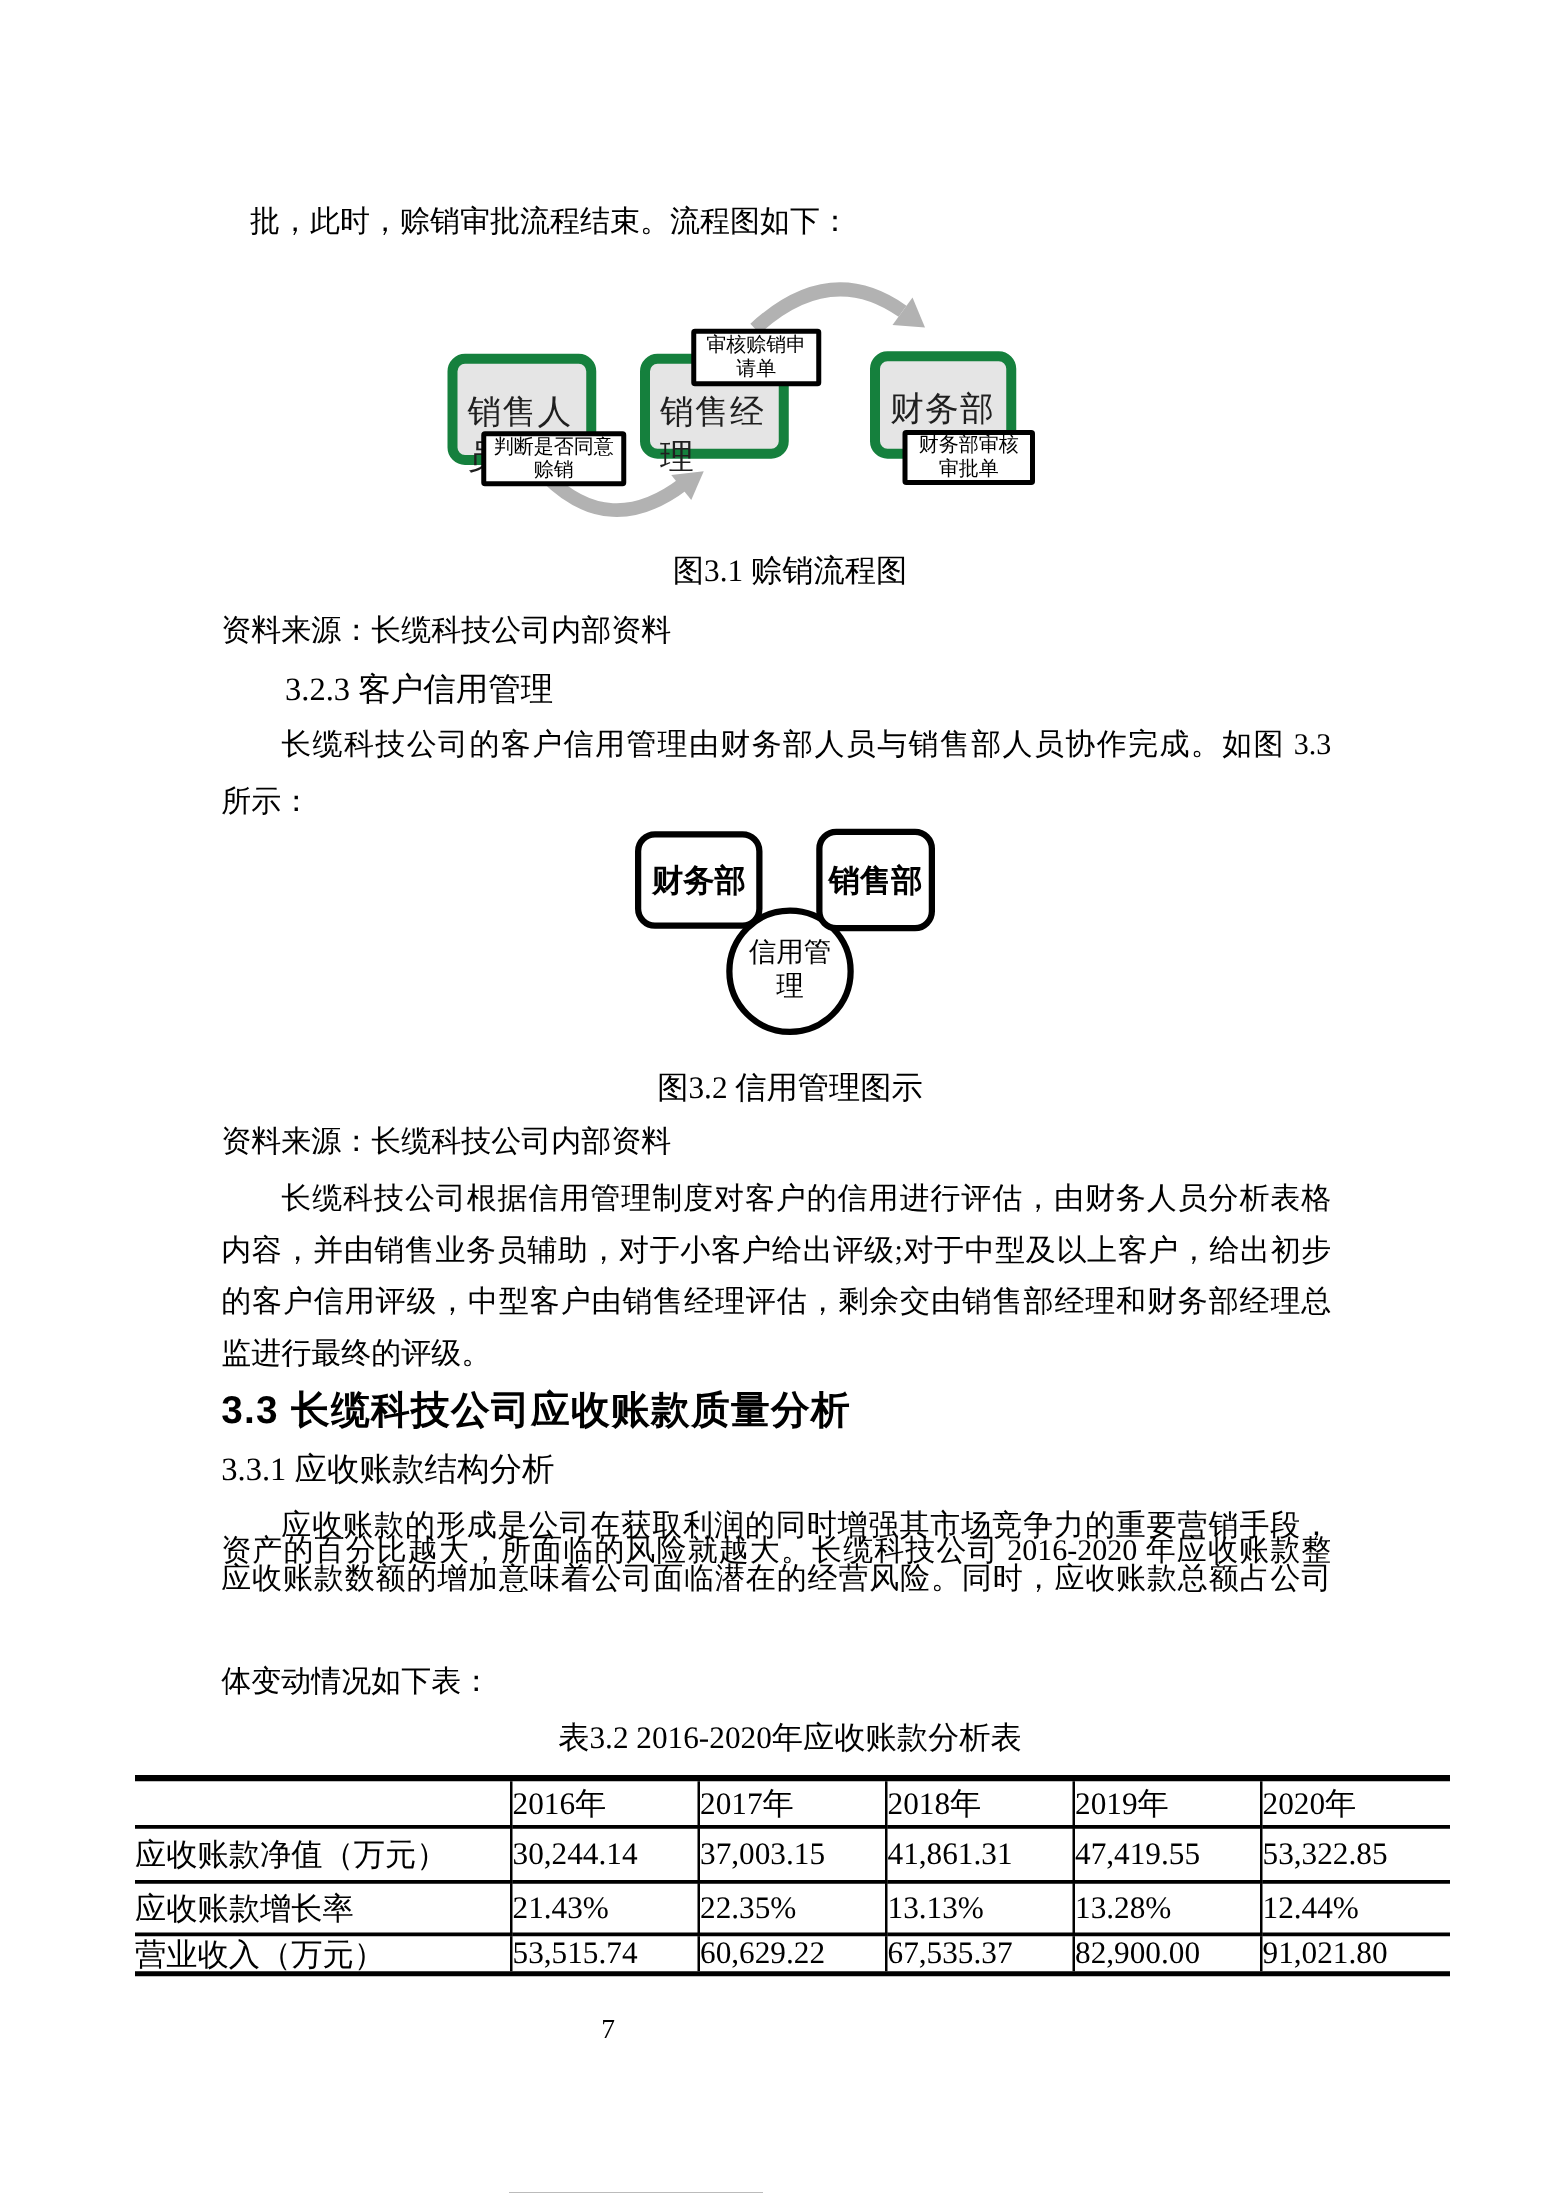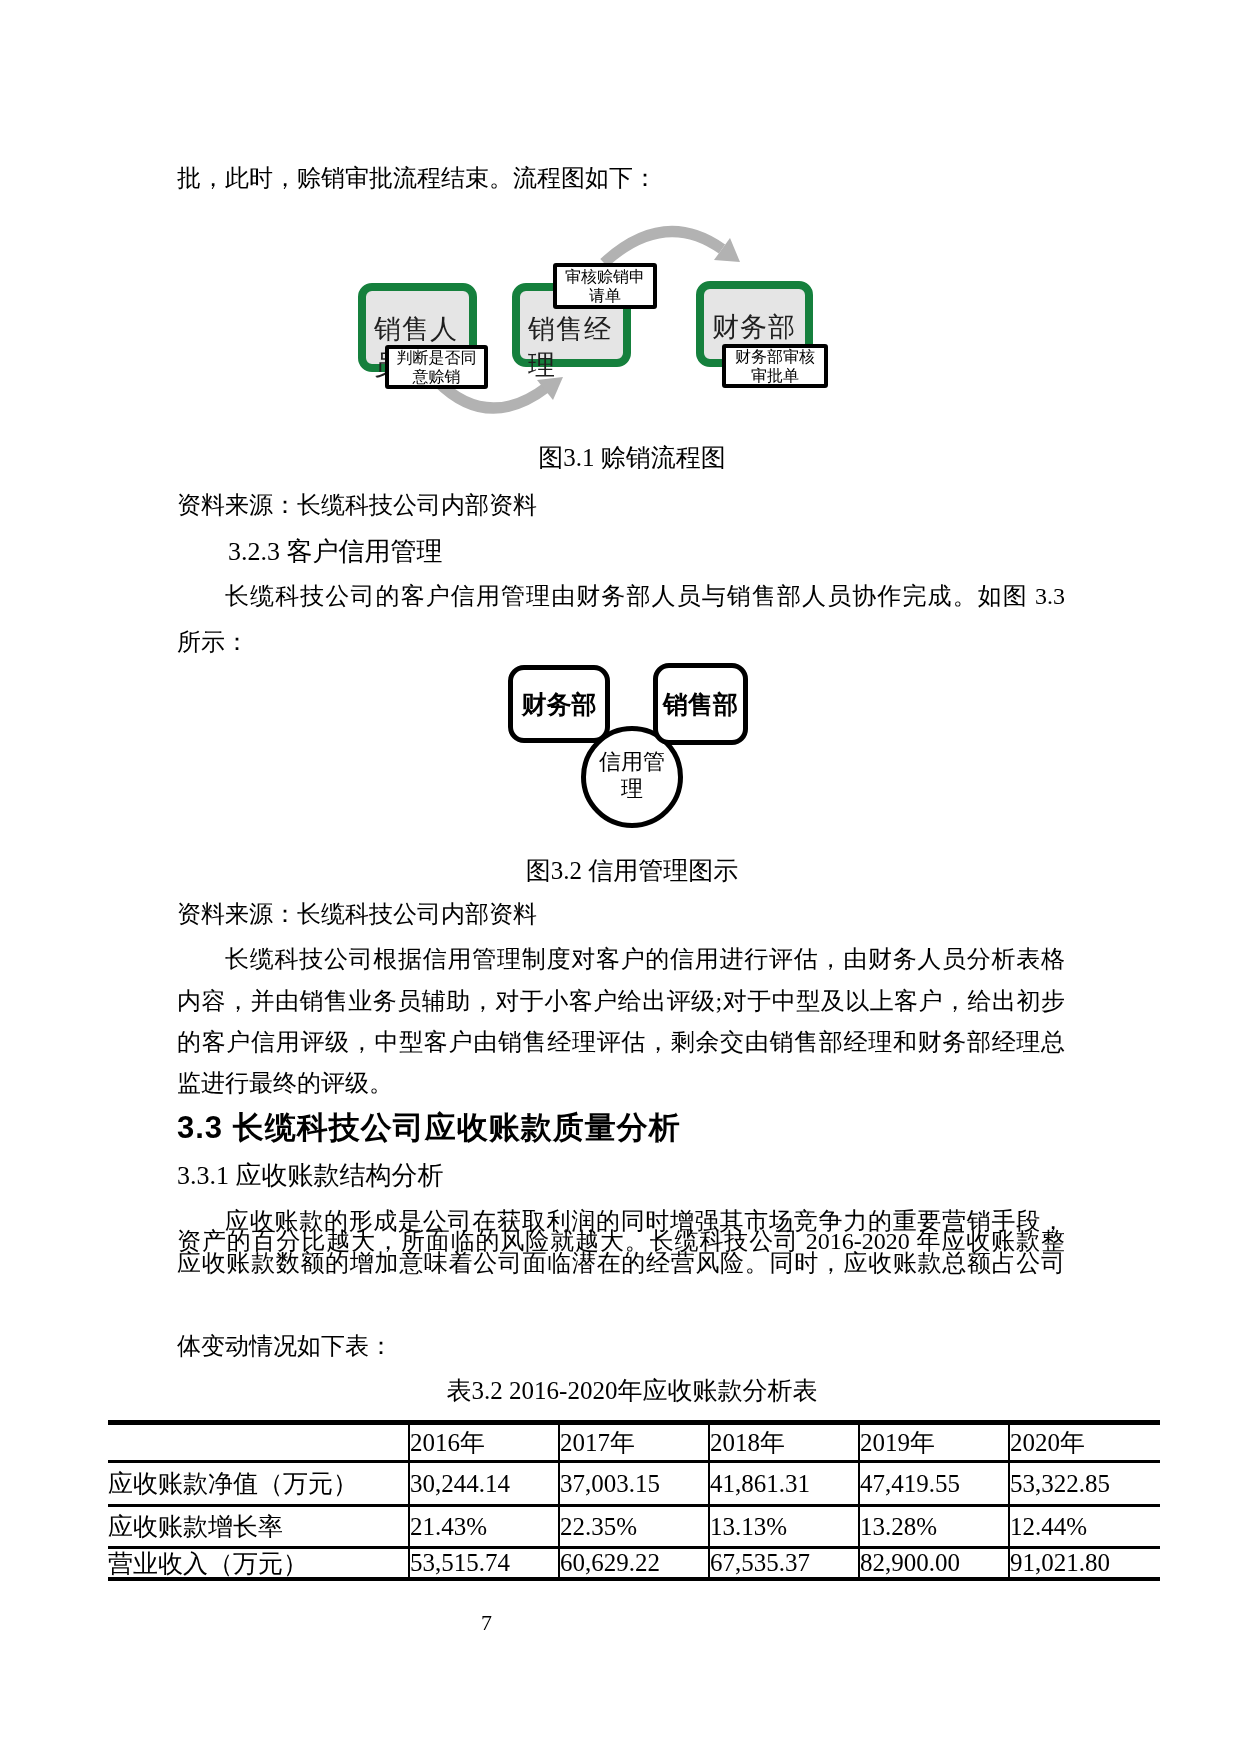--- a/index.html
+++ b/index.html
@@ -86,36 +86,36 @@
   }
   .tbl .cell.lastcol { border-right: none; }
   .tbl .cell.lastrow { border-bottom: none; }
   .pagenum { position: absolute; font-size: 22px; }
 </style>
 </head>
 <body>
 
 <div class="page">
 
-  <div class="tline" style="top:163px;">批，此时，赊销审批流程结束。流程图如下：</div>
+  <div class="tline" style="top:163px;margin-left:23px;">批，此时，赊销审批流程结束。流程图如下：</div>
 
   <div>
     <svg class="arrow-svg" style="left:350px; top:195px;" width="500" height="240" viewBox="350 195 500 240">
       <path d="M 604 263 Q 664 208 722 249" fill="none" stroke="#b2b2b2" stroke-width="11"></path>
       <polygon points="740,262 714,260 730,238" fill="#b2b2b2"></polygon>
       <path d="M 437 381 Q 488 432 547 387" fill="none" stroke="#b2b2b2" stroke-width="11"></path>
       <polygon points="563,377 553,400 537,380" fill="#b2b2b2"></polygon>
     </svg>
 
     <div class="flow-node" style="left:358px; top:283px; width:119px; height:89px;">销售人员</div>
     <div class="flow-node" style="left:512px; top:283px; width:119px; height:84px;">销售经理</div>
     <div class="flow-node" style="left:696px; top:281px; width:117px; height:86px;">财务部</div>
 
     <div class="flow-label" style="left:553px; top:263px; width:104px; height:46px;">审核赊销申请单</div>
-    <div class="flow-label" style="left:385px; top:345px; width:103px; height:44px;">判断是否同意赊销</div>
+    <div class="flow-label" style="left:385px; top:345px; width:116px; height:44px;">判断是否同意赊销</div>
     <div class="flow-label" style="left:722px; top:344px; width:106px; height:44px;">财务部审核审批单</div>
   </div>
 
   <div class="center-cap" style="top:443px;">图3.1  赊销流程图</div>
   <div class="tline" style="top:490px;">资料来源：长缆科技公司内部资料</div>
 
   <div class="h331" style="top:536px; left:228px;">3.2.3 客户信用管理</div>
   <div class="tline just ind" style="top:581px;">长缆科技公司的客户信用管理由财务部人员与销售部人员协作完成。如图 3.3</div>
   <div class="tline" style="top:627px;">所示：</div>
 

